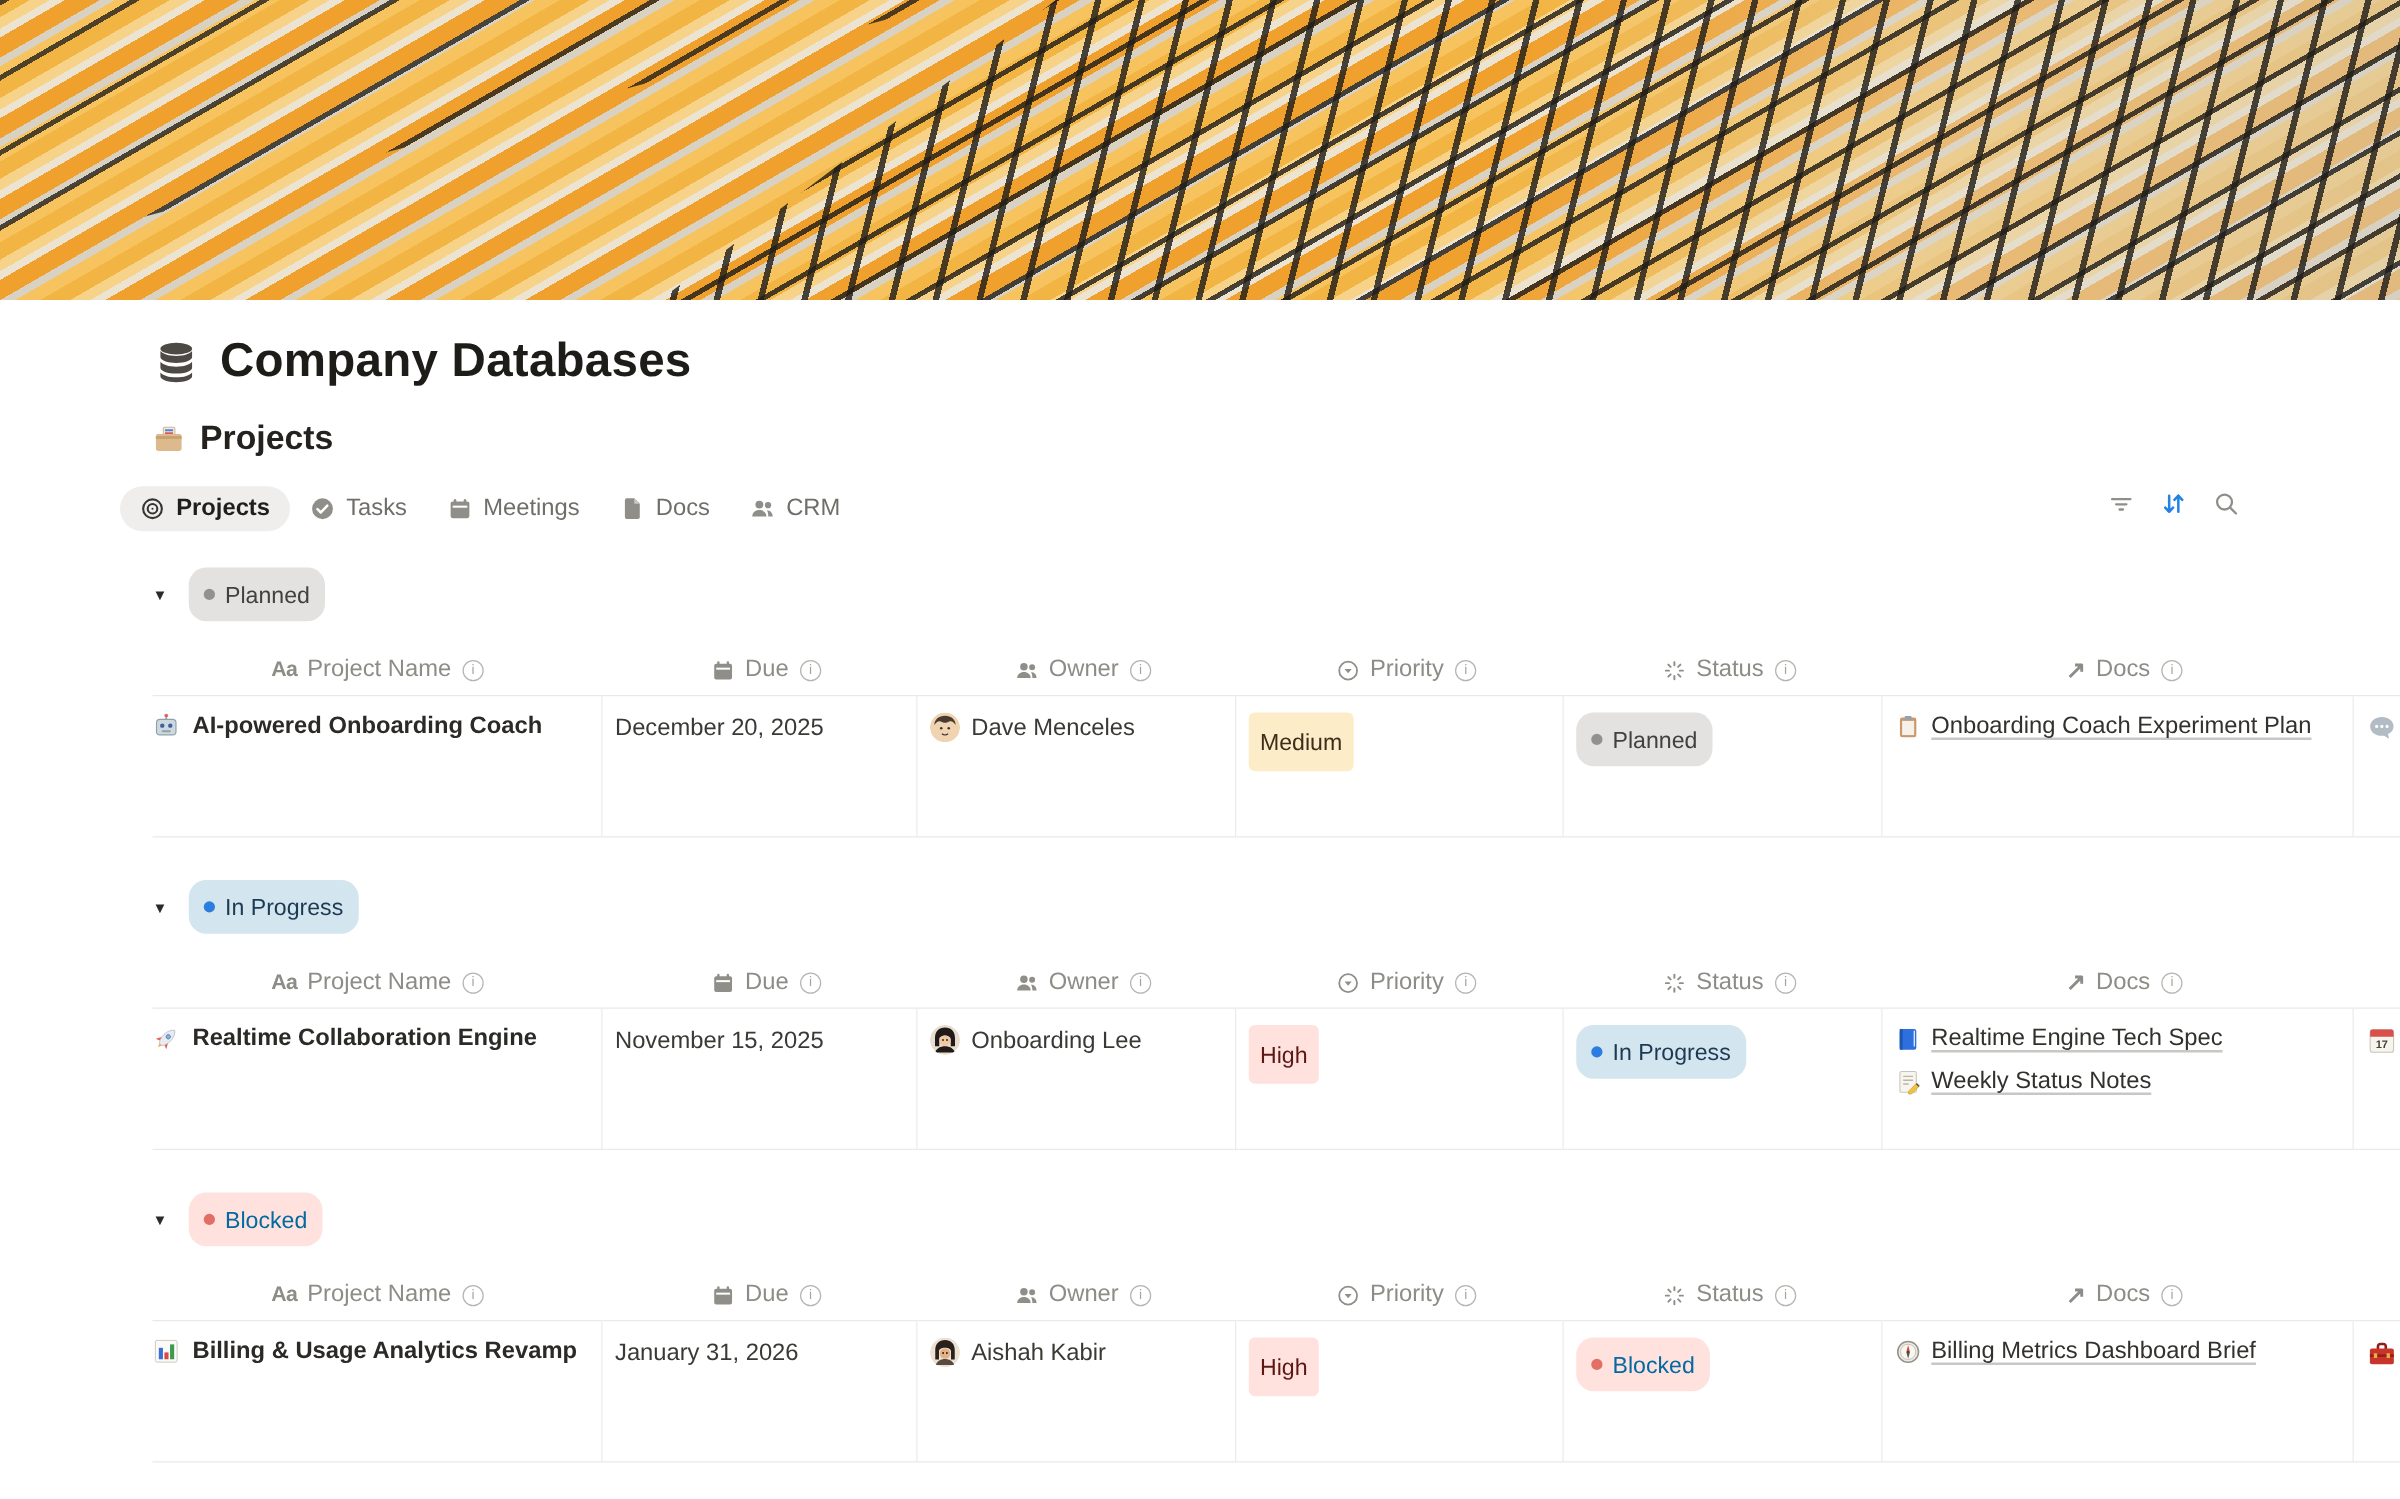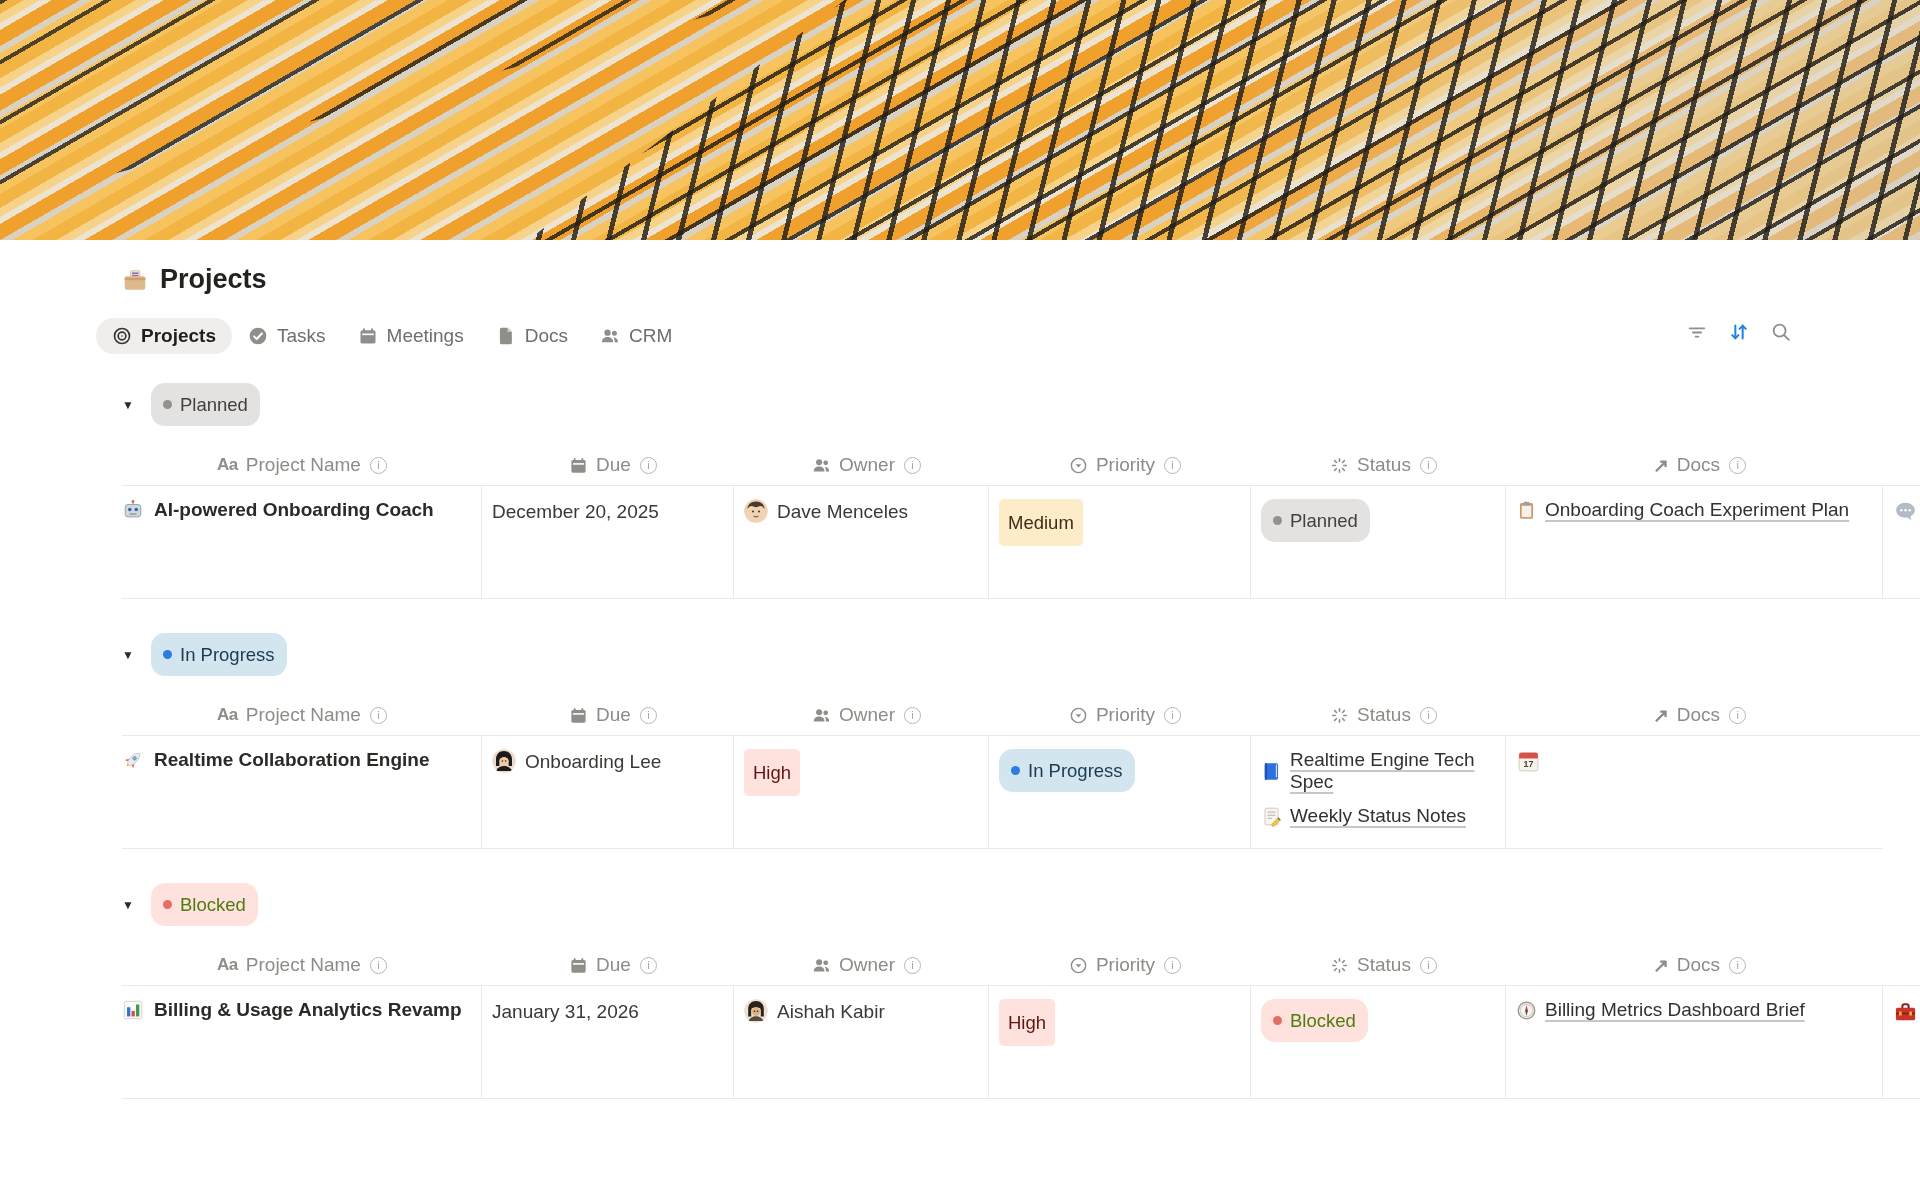--- a/index.html
+++ b/index.html
@@ -44,21 +44,21 @@
   .group { margin-top:28px; }
   .group + .group { margin-top:34px; }
   .group-head { display:flex; align-items:center; gap:13px; }
   .toggle { font-size:12px; color:#2c2b28; width:16px; cursor:pointer; }
 
   .pill { display:inline-flex; align-items:center; gap:8px; height:43px; padding:0 12px;
     border-radius:14px; font-size:18.5px; }
   .dot { width:9px; height:9px; border-radius:50%; flex:none; }
   .pill.gray { background:#e3e2e0; color:#42413d; } .pill.gray .dot { background:#91918e; }
   .pill.blue { background:#d3e5ef; color:#1c3a52; } .pill.blue .dot { background:#2b7de0; }
-  .pill.red  { background:#ffe2dd; color:#4d7c0f; } .pill.red  .dot { background:#e16f64; }
+  .pill.red  { background:#ffe2dd; color:#0369a1; } .pill.red  .dot { background:#e16f64; }
 
   .tbl { display:grid; grid-template-columns:360px 252px 255px 262px 255px 377px 120px; margin-top:19px; }
   .th { display:flex; align-items:center; gap:8px; height:41px; font-size:19px; color:#8d8c87;
     border-bottom:1px solid #e9e9e7; padding-left:10px;justify-content:center; }
   .th.first { padding-left:0; }
   .aa { font-size:17px; font-weight:600; color:#8d8c87; letter-spacing:-.5px; }
   .inf { width:17px; height:17px; border:1.4px solid #b6b5b1; border-radius:50%; color:#a6a5a0;
     font-size:11px; display:inline-flex; align-items:center; justify-content:center; flex:none; margin-left:1px; }
   .rel-arrow { font-size:19px; font-weight:700; color:#8d8c87; }
 
@@ -83,20 +83,31 @@
   .icon { flex:none; display:inline-flex;text-decoration:underline; }
   svg { display:block; }
 </style>
 </head>
 <body>
 
 <div class="cover"></div>
 
 <div class="content">
 
+  <div class="title-row">
+    <span class="icon">
+      <svg width="38" height="38" viewBox="0 0 24 24" fill="#4d4a45">
+        <ellipse cx="12" cy="5" rx="8" ry="3"></ellipse>
+        <path d="M4 6.2v3c0 1.66 3.58 3 8 3s8-1.34 8-3v-3c-1.2 1.5-4.1 2.5-8 2.5s-6.8-1-8-2.5z"></path>
+        <path d="M4 11.6v3c0 1.66 3.58 3 8 3s8-1.34 8-3v-3c-1.2 1.5-4.1 2.5-8 2.5s-6.8-1-8-2.5z"></path>
+        <path d="M4 17v2c0 1.66 3.58 3 8 3s8-1.34 8-3v-2c-1.2 1.5-4.1 2.5-8 2.5S5.2 18.5 4 17z"></path>
+      </svg>
+    </span>
+    <h1>Company Databases</h1>
+  </div>
 
   <div class="subtitle-row">
     <span class="icon">
       <svg width="26" height="26" viewBox="0 0 24 24">
         <rect x="8" y="3.5" width="8.5" height="7" rx="1" fill="#f3ece0" stroke="#cbb891" stroke-width=".8"></rect>
         <rect x="9.2" y="5" width="6" height="1.5" fill="#5b7fd4"></rect>
         <rect x="9.2" y="7.2" width="6" height="1.5" fill="#d45b5b"></rect>
         <path d="M4 8.5h16a1.5 1.5 0 0 1 1.5 1.5v9a2 2 0 0 1-2 2h-15a2 2 0 0 1-2-2v-9A1.5 1.5 0 0 1 4 8.5z" fill="#ddba8d"></path>
         <path d="M2.5 10h19v2.2h-19z" fill="#c9a271"></path>
       </svg>
@@ -402,20 +413,23 @@
                 <circle cx="12" cy="9.5" r="1.9" fill="#7fb3e8" stroke="#4a78b0" stroke-width=".7"></circle>
                 <path d="M8.1 13.8l-2.6 4.6 3.4-1.2zM15.9 13.8l2.6 4.6-3.4-1.2z" fill="#e0645c"></path>
                 <path d="M10.8 19h2.4l-1.2 3.4z" fill="#f5a53c"></path>
               </g>
             </svg>
           </span>
           <span>Realtime Collaboration Engine</span>
         </span>
       </div>
       <div class="td">
+          <span class="plain">November 15, 2025</span>
+        </div>
+      <div class="td">
         <span class="owner-cell">
           <span class="avatar">
             <svg width="24" height="24" viewBox="0 0 24 24">
                 <circle cx="12" cy="12" r="12" fill="#e9ddcf"></circle>
                 <path d="M12 2c-4.8 0-8 3.2-8 8.4V17h3.4v-5.5c0-2 2-3 4.6-3s4.6 1 4.6 3V17H20v-6.6C20 5.2 16.8 2 12 2z" fill="#201b19"></path>
                 <circle cx="12" cy="12.5" r="4.4" fill="#efc9a2"></circle>
                 <circle cx="10.4" cy="12" r=".8" fill="#32291f"></circle>
                 <circle cx="13.6" cy="12" r=".8" fill="#32291f"></circle>
                 <path d="M4 22c1.2-3.4 4.4-5 8-5s6.8 1.6 8 5z" fill="#201b19"></path>
               </svg>

